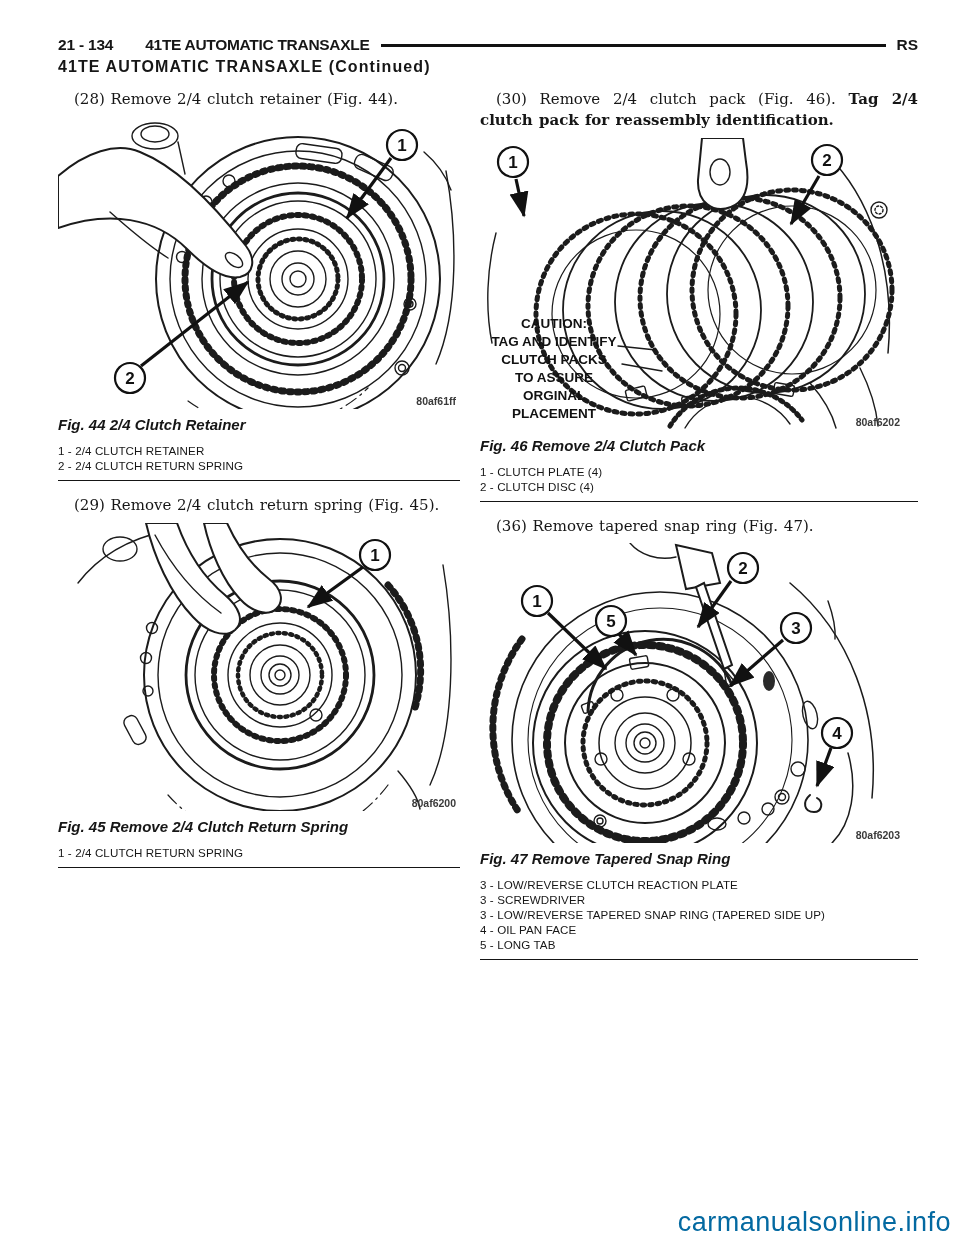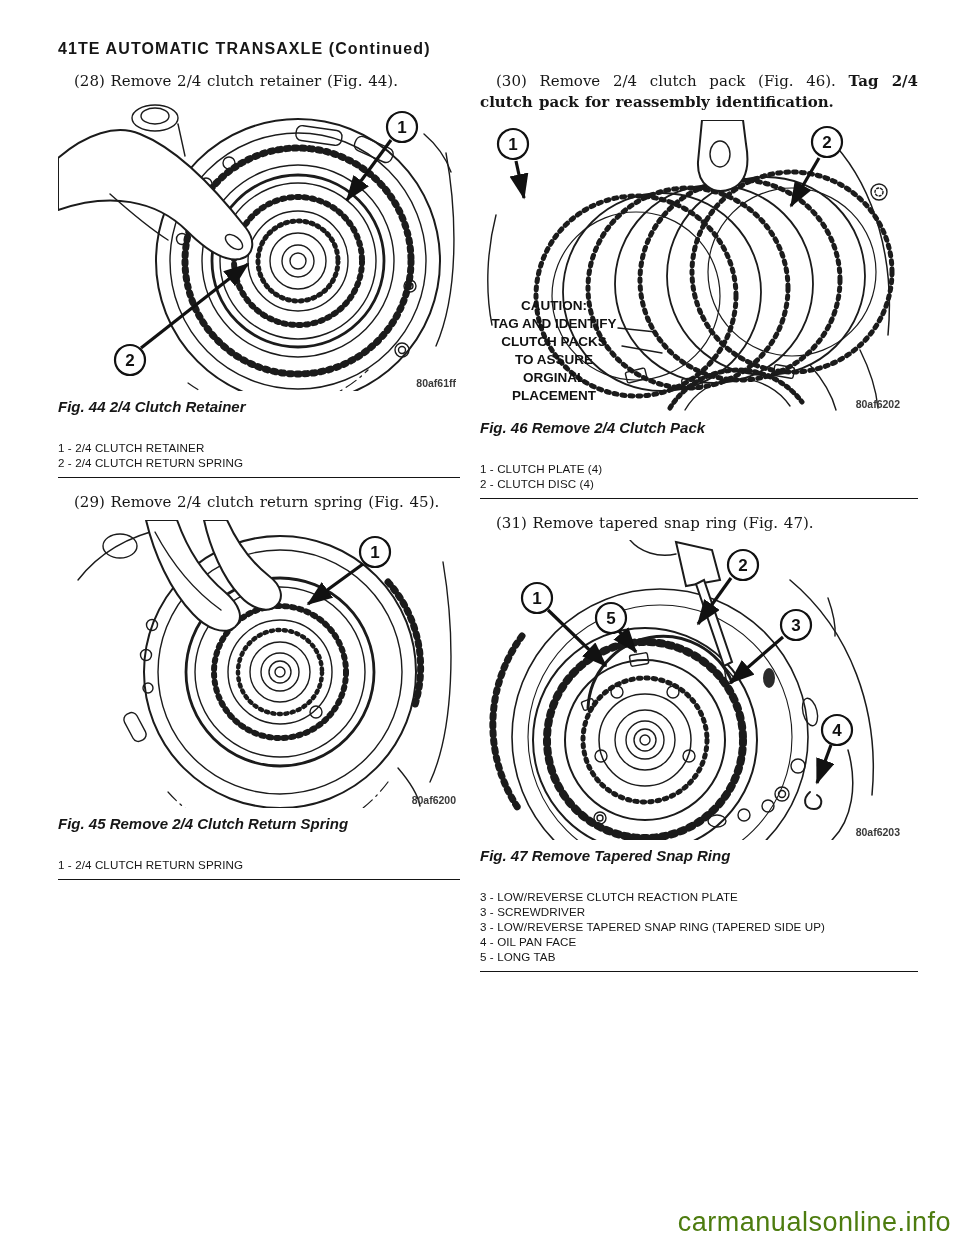--- a/index.html
+++ b/index.html
@@ -23,45 +23,51 @@
 
   .step {
     font-family:"DejaVu Serif", serif; font-size:15px; line-height:1.42;
     margin:0; text-indent:16px; text-align:justify; word-spacing:1px;
   }
   .step b { font-weight:bold; }
 
   .figbox { margin-top:6px; line-height:0; }
   svg.fig { display:block; }
   .caption { text-align:left; font-weight:bold; font-style:italic; font-size:15px; margin-top:7px; line-height:1.2; }
-  .legend { margin-top:24px; font-size:11.6px; line-height:1.3; letter-spacing:0.1px; }
+  .legend { margin-top:9px; font-size:11.6px; line-height:1.3; letter-spacing:0.1px; }
   .rule { border-bottom:1.7px solid #151515; margin-top:7px; margin-bottom:14px; }
 
   .watermark {
-    position:absolute; right:9px; bottom:4px; font-size:27px; color:#4d7c0f;
+    position:absolute; right:9px; bottom:4px; font-size:27px; color:#0369a1;
     letter-spacing:0.5px; font-family:"Liberation Sans", sans-serif;margin-top:6px;
   }
 
   
   .ln   { stroke:#1b1b1b; fill:none; stroke-width:1.4; stroke-linecap:round; }
   .co   { stroke:#111; fill:#fff; stroke-width:2.2; }
   .cotx { font-family:"Liberation Sans",sans-serif; font-size:17px; font-weight:bold; fill:#111;
           text-anchor:middle; stroke:none; }
   .arrw { stroke:#111; stroke-width:3.2; fill:none; }
   .figcode { font-family:"Liberation Sans",sans-serif; font-size:10.5px; font-weight:bold;
              fill:#3a3a3a; text-anchor:end; stroke:none; }
   .caut { font-family:"Liberation Sans",sans-serif; font-size:13.5px; font-weight:bold; fill:#111;
           text-anchor:middle; stroke:none; }
   .hand { fill:#fff; stroke:#1b1b1b; stroke-width:2; }
 </style>
 </head>
 <body>
 
 <div class="page">
 
+  <div class="hdr">
+    <span class="hnum">21 - 134</span>
+    <span class="htitle">41TE AUTOMATIC TRANSAXLE</span>
+    <span class="hline"></span>
+    <span class="hrs">RS</span>
+  </div>
 
   <div class="subhdr">41TE AUTOMATIC TRANSAXLE (Continued)</div>
 
   <div class="cols">
 
     <div class="col-left">
 
       <p class="step">(28) Remove 2/4 clutch retainer (Fig. 44).</p>
 
       <div class="figbox">
@@ -248,21 +254,21 @@
         </svg>
       </div>
 
       <div class="caption">Fig. 46 Remove 2/4 Clutch Pack</div>
       <div class="legend">
         <div>1 - CLUTCH PLATE (4)</div>
         <div>2 - CLUTCH DISC (4)</div>
       </div>
       <div class="rule"></div>
 
-      <p class="step">(31) Remove tapered snap ring (Fig. 47).</p>
+      <p class="step">(36) Remove tapered snap ring (Fig. 47).</p>
 
       <div class="figbox">
         <svg class="fig" width="425" height="300" viewBox="0 0 425 300">
           <defs>
             <marker id="m47" markerWidth="10" markerHeight="8" refX="7.5" refY="3" orient="auto" markerUnits="strokeWidth">
               <path d="M0,0 L8,3 L0,6 Z" fill="#111"></path>
             </marker>
           </defs>
           <g class="ln">
             <circle cx="180" cy="197" r="148" stroke-width="1.6"></circle>

